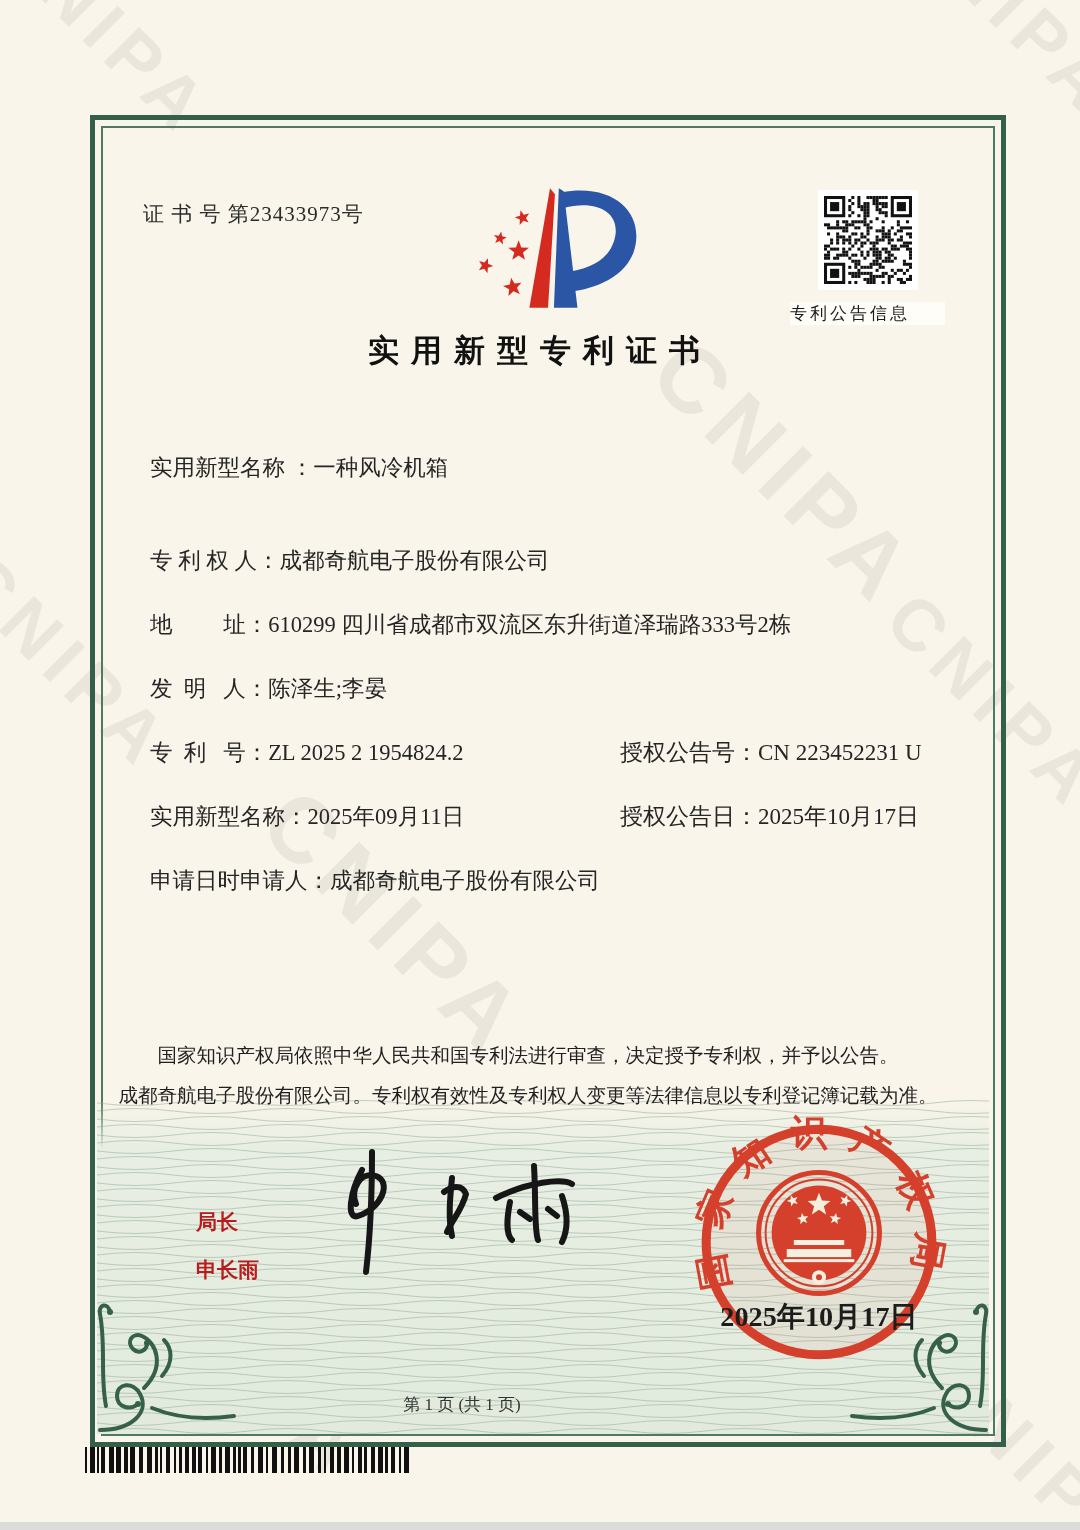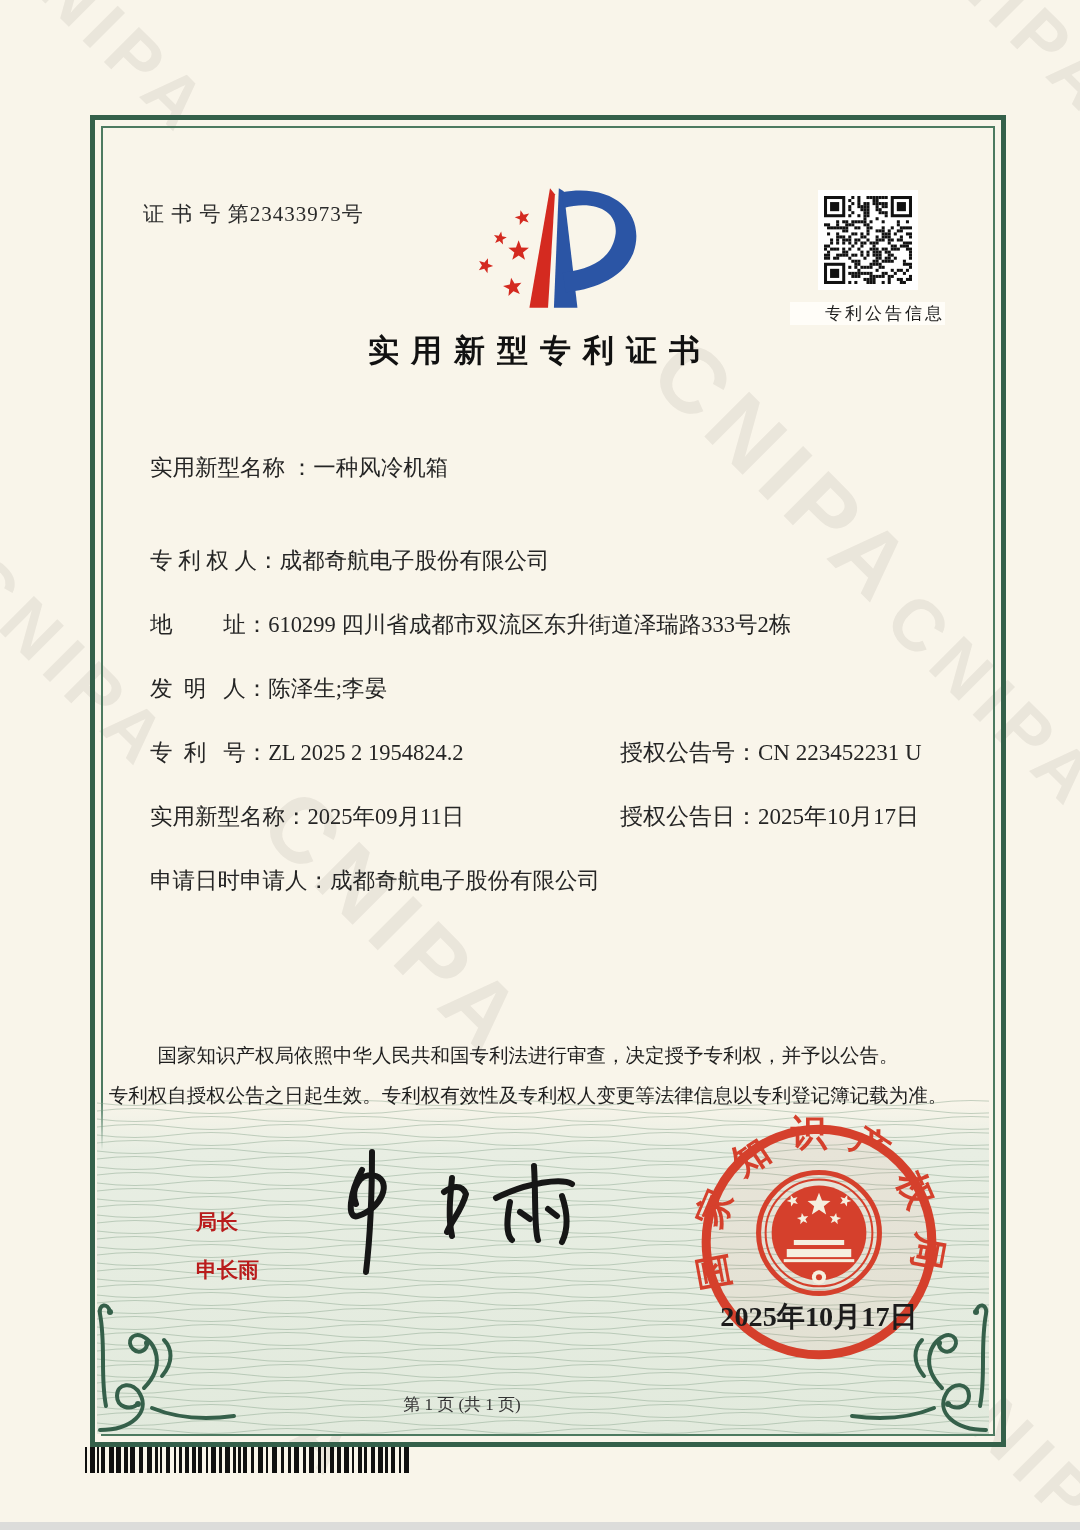--- a/index.html
+++ b/index.html
@@ -10,21 +10,21 @@
       font-size:72px;user-select:none;}
   .wm.big{font-size:92px;}
   .frame-outer{position:absolute;left:90px;top:115px;width:906px;height:1322px;
       border:5px solid #34604a;}
   .frame-inner{position:absolute;left:6px;top:6px;right:6px;bottom:6px;
       border:2px solid #4d7a60;}
   .certno{position:absolute;left:143px;top:190px;font-size:21px;letter-spacing:1px;color:#2b2b2b;margin-top:10px;}
   .logo{position:absolute;left:452px;top:178px;}
   .qr-box{position:absolute;left:818px;top:190px;width:100px;height:100px;background:#ffffff;
       display:flex;align-items:center;justify-content:center;}
-  .qr-label{position:absolute;left:790px;top:302px;width:155px;text-align:right;
+  .qr-label{position:absolute;left:790px;top:302px;width:155px;text-align:left;
       font-size:17px;letter-spacing:3px;color:#1c1c1c;background:#fffdf8;}
   .title{position:absolute;left:0;top:330px;width:1080px;text-align:center;
       font-size:31px;font-weight:bold;letter-spacing:12px;color:#111;}
   .row{position:absolute;left:150px;font-size:22.5px;color:#252525;white-space:pre;}
   .row .lbl{white-space:pre;}
   .row .val{white-space:pre;}
   .r1{top:452px}.r2{top:545px}.r3{top:609px}.r4{top:673px}
   .r5{top:737px}.r6{top:801px}.r7{top:865px}.r8{top:929px}
   .rrow{position:absolute;left:620px;font-size:23px;color:#252525;white-space:pre;}
   .rr1{top:737px}.rr2{top:801px}
@@ -465,21 +465,21 @@
   <div class="row r3"><span class="lbl">地         址：</span><span class="val">610299 四川省成都市双流区东升街道泽瑞路333号2栋</span></div>
   <div class="row r4"><span class="lbl">发  明   人：</span><span class="val">陈泽生;李晏</span></div>
   <div class="row r5"><span class="lbl">专  利   号：</span><span class="val">ZL 2025 2 1954824.2</span></div>
   <div class="row r6"><span class="lbl">实用新型名称：</span><span class="val">2025年09月11日</span></div>
   <div class="row r7"><span class="lbl">申请日时申请人：</span><span class="val">成都奇航电子股份有限公司</span></div>
 
   <div class="rrow rr1"><span class="lbl">授权公告号：</span><span class="val">CN 223452231 U</span></div>
   <div class="rrow rr2"><span class="lbl">授权公告日：</span><span class="val">2025年10月17日</span></div>
 
   <div class="legal lg1">国家知识产权局依照中华人民共和国专利法进行审查，决定授予专利权，并予以公告。</div>
-  <div class="legal lg2">专利权自授权公告之日起生效。专利权有效性及专利权人变更等法律信息以专利登记簿记载为准。</div>
+  <div class="legal lg2">成都奇航电子股份有限公司。专利权有效性及专利权人变更等法律信息以专利登记簿记载为准。</div>
 
   <div class="officials">
     <div>局长</div>
     <div>申长雨</div>
   </div>
 
   <svg class="sig" width="300" height="150" viewBox="0 0 300 150">
     <g fill="none" stroke="#161616" stroke-width="6" stroke-linecap="round" stroke-linejoin="round">
       <path d="M62 30 C50 52 46 80 58 76 C82 68 92 42 76 36 C60 31 50 50 56 64"></path>
       <path d="M72 12 C72 50 70 98 66 132"></path>

